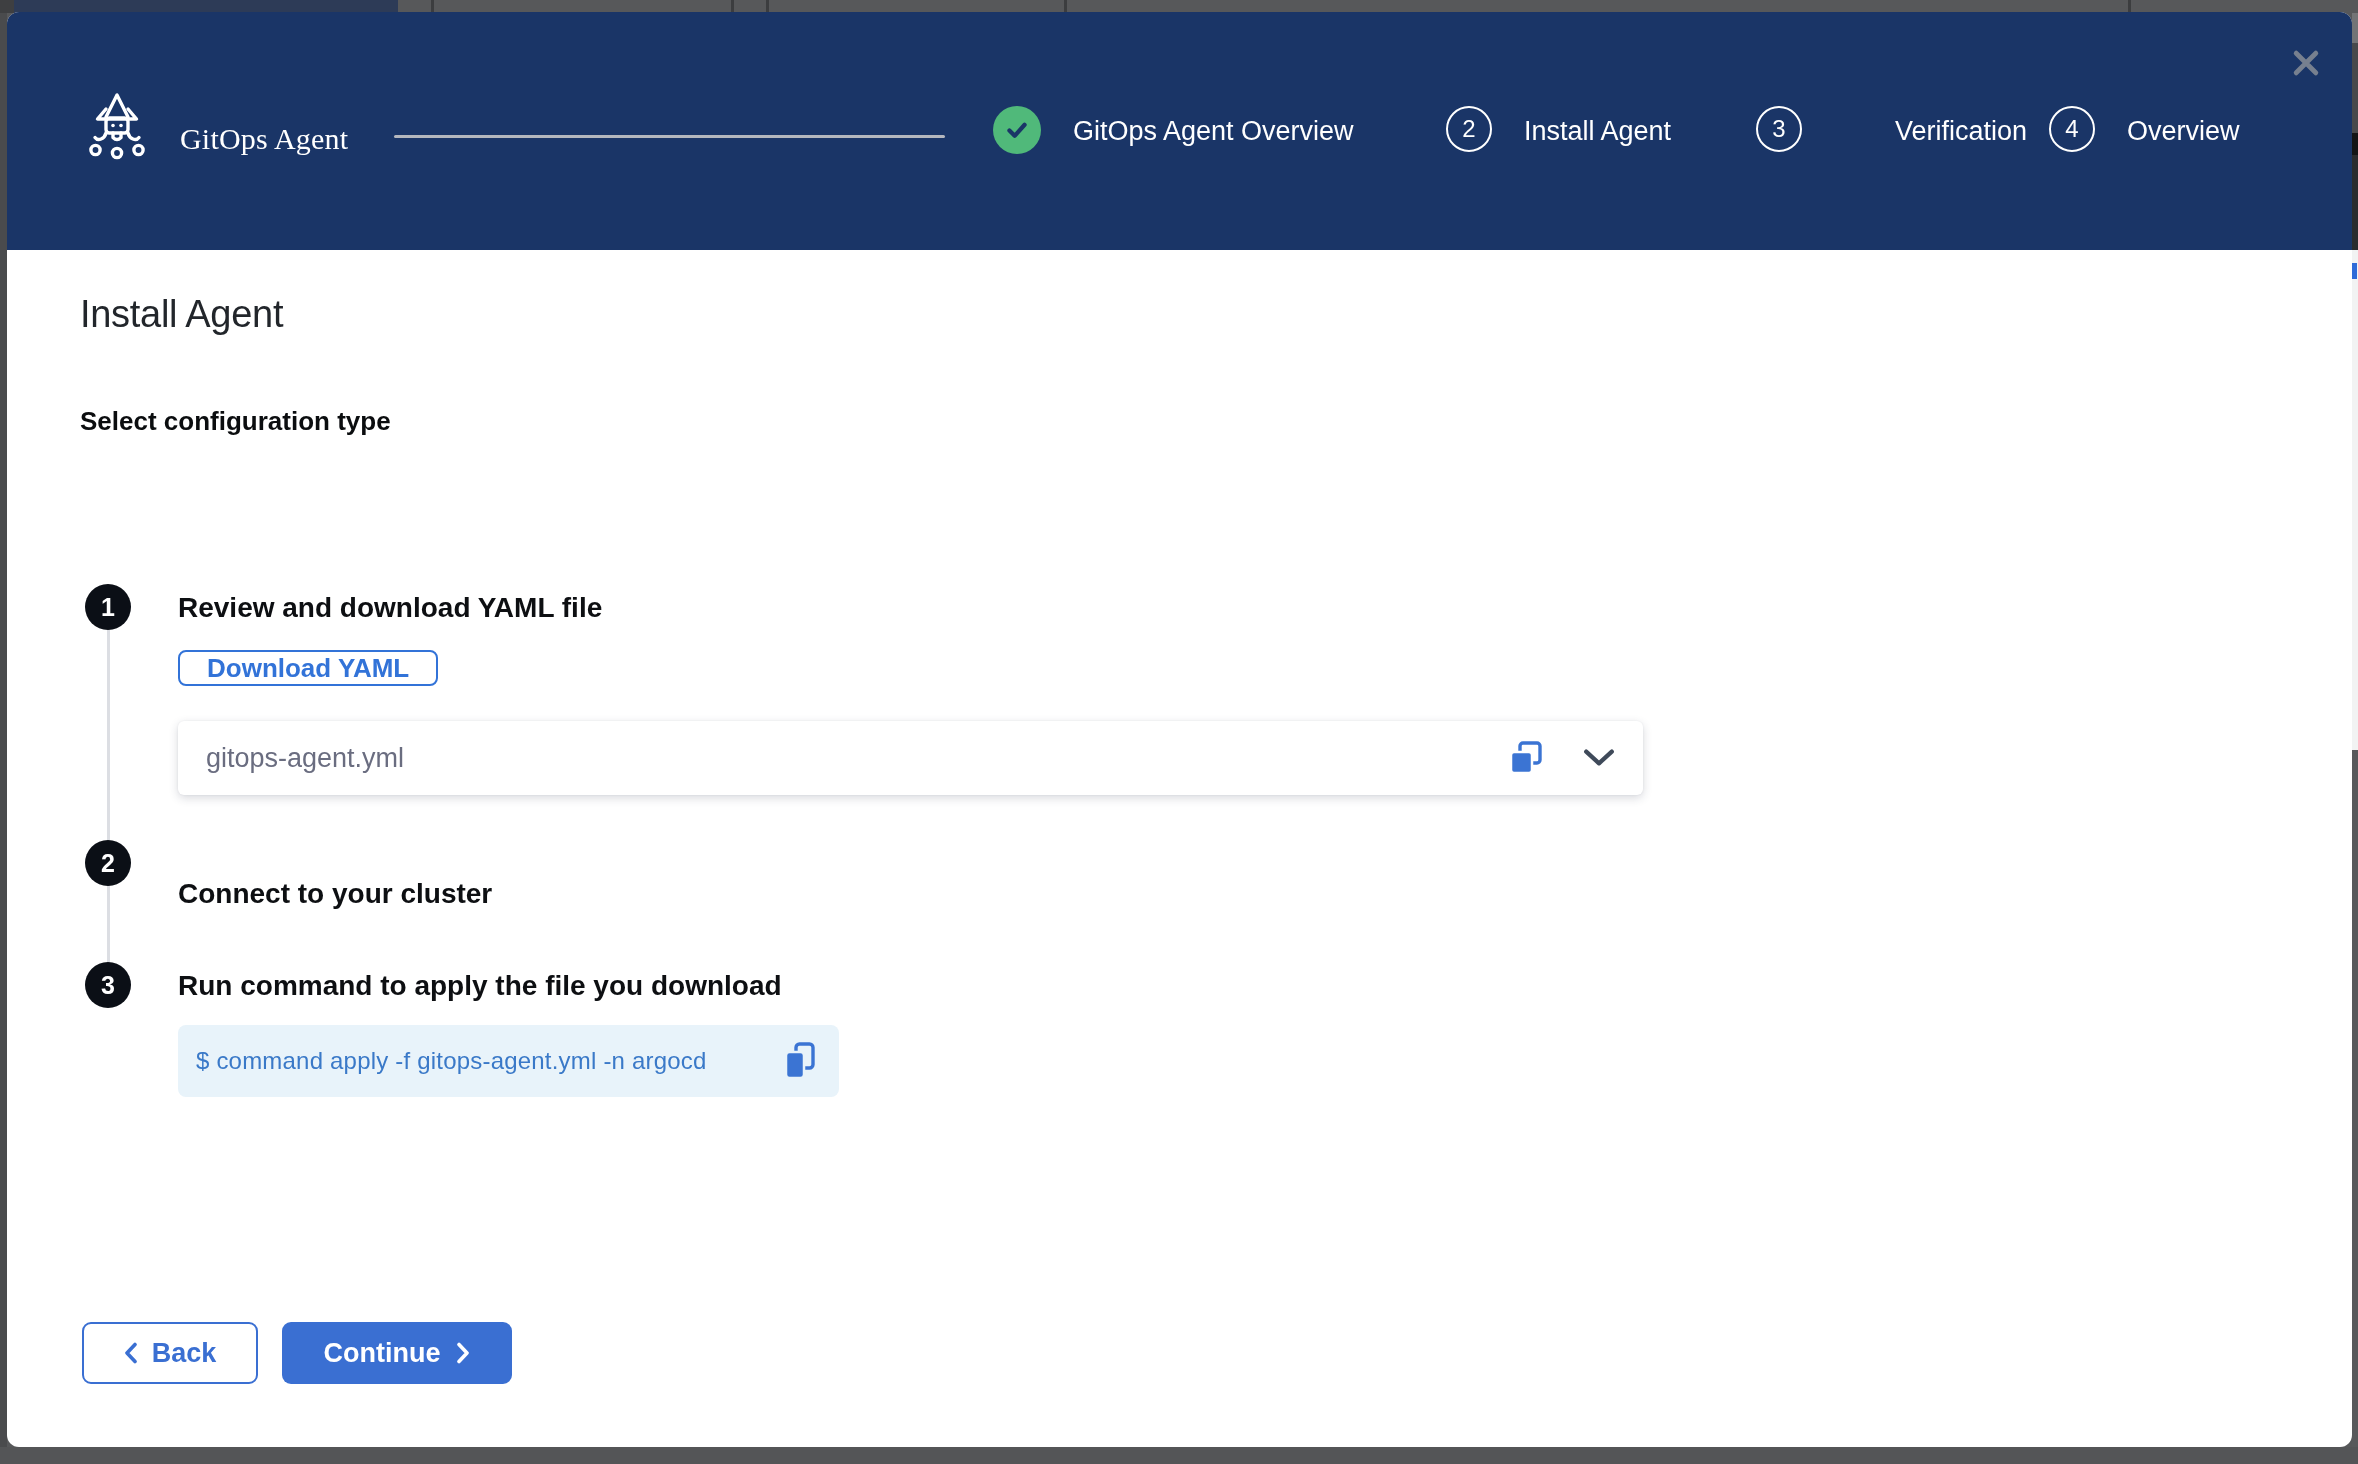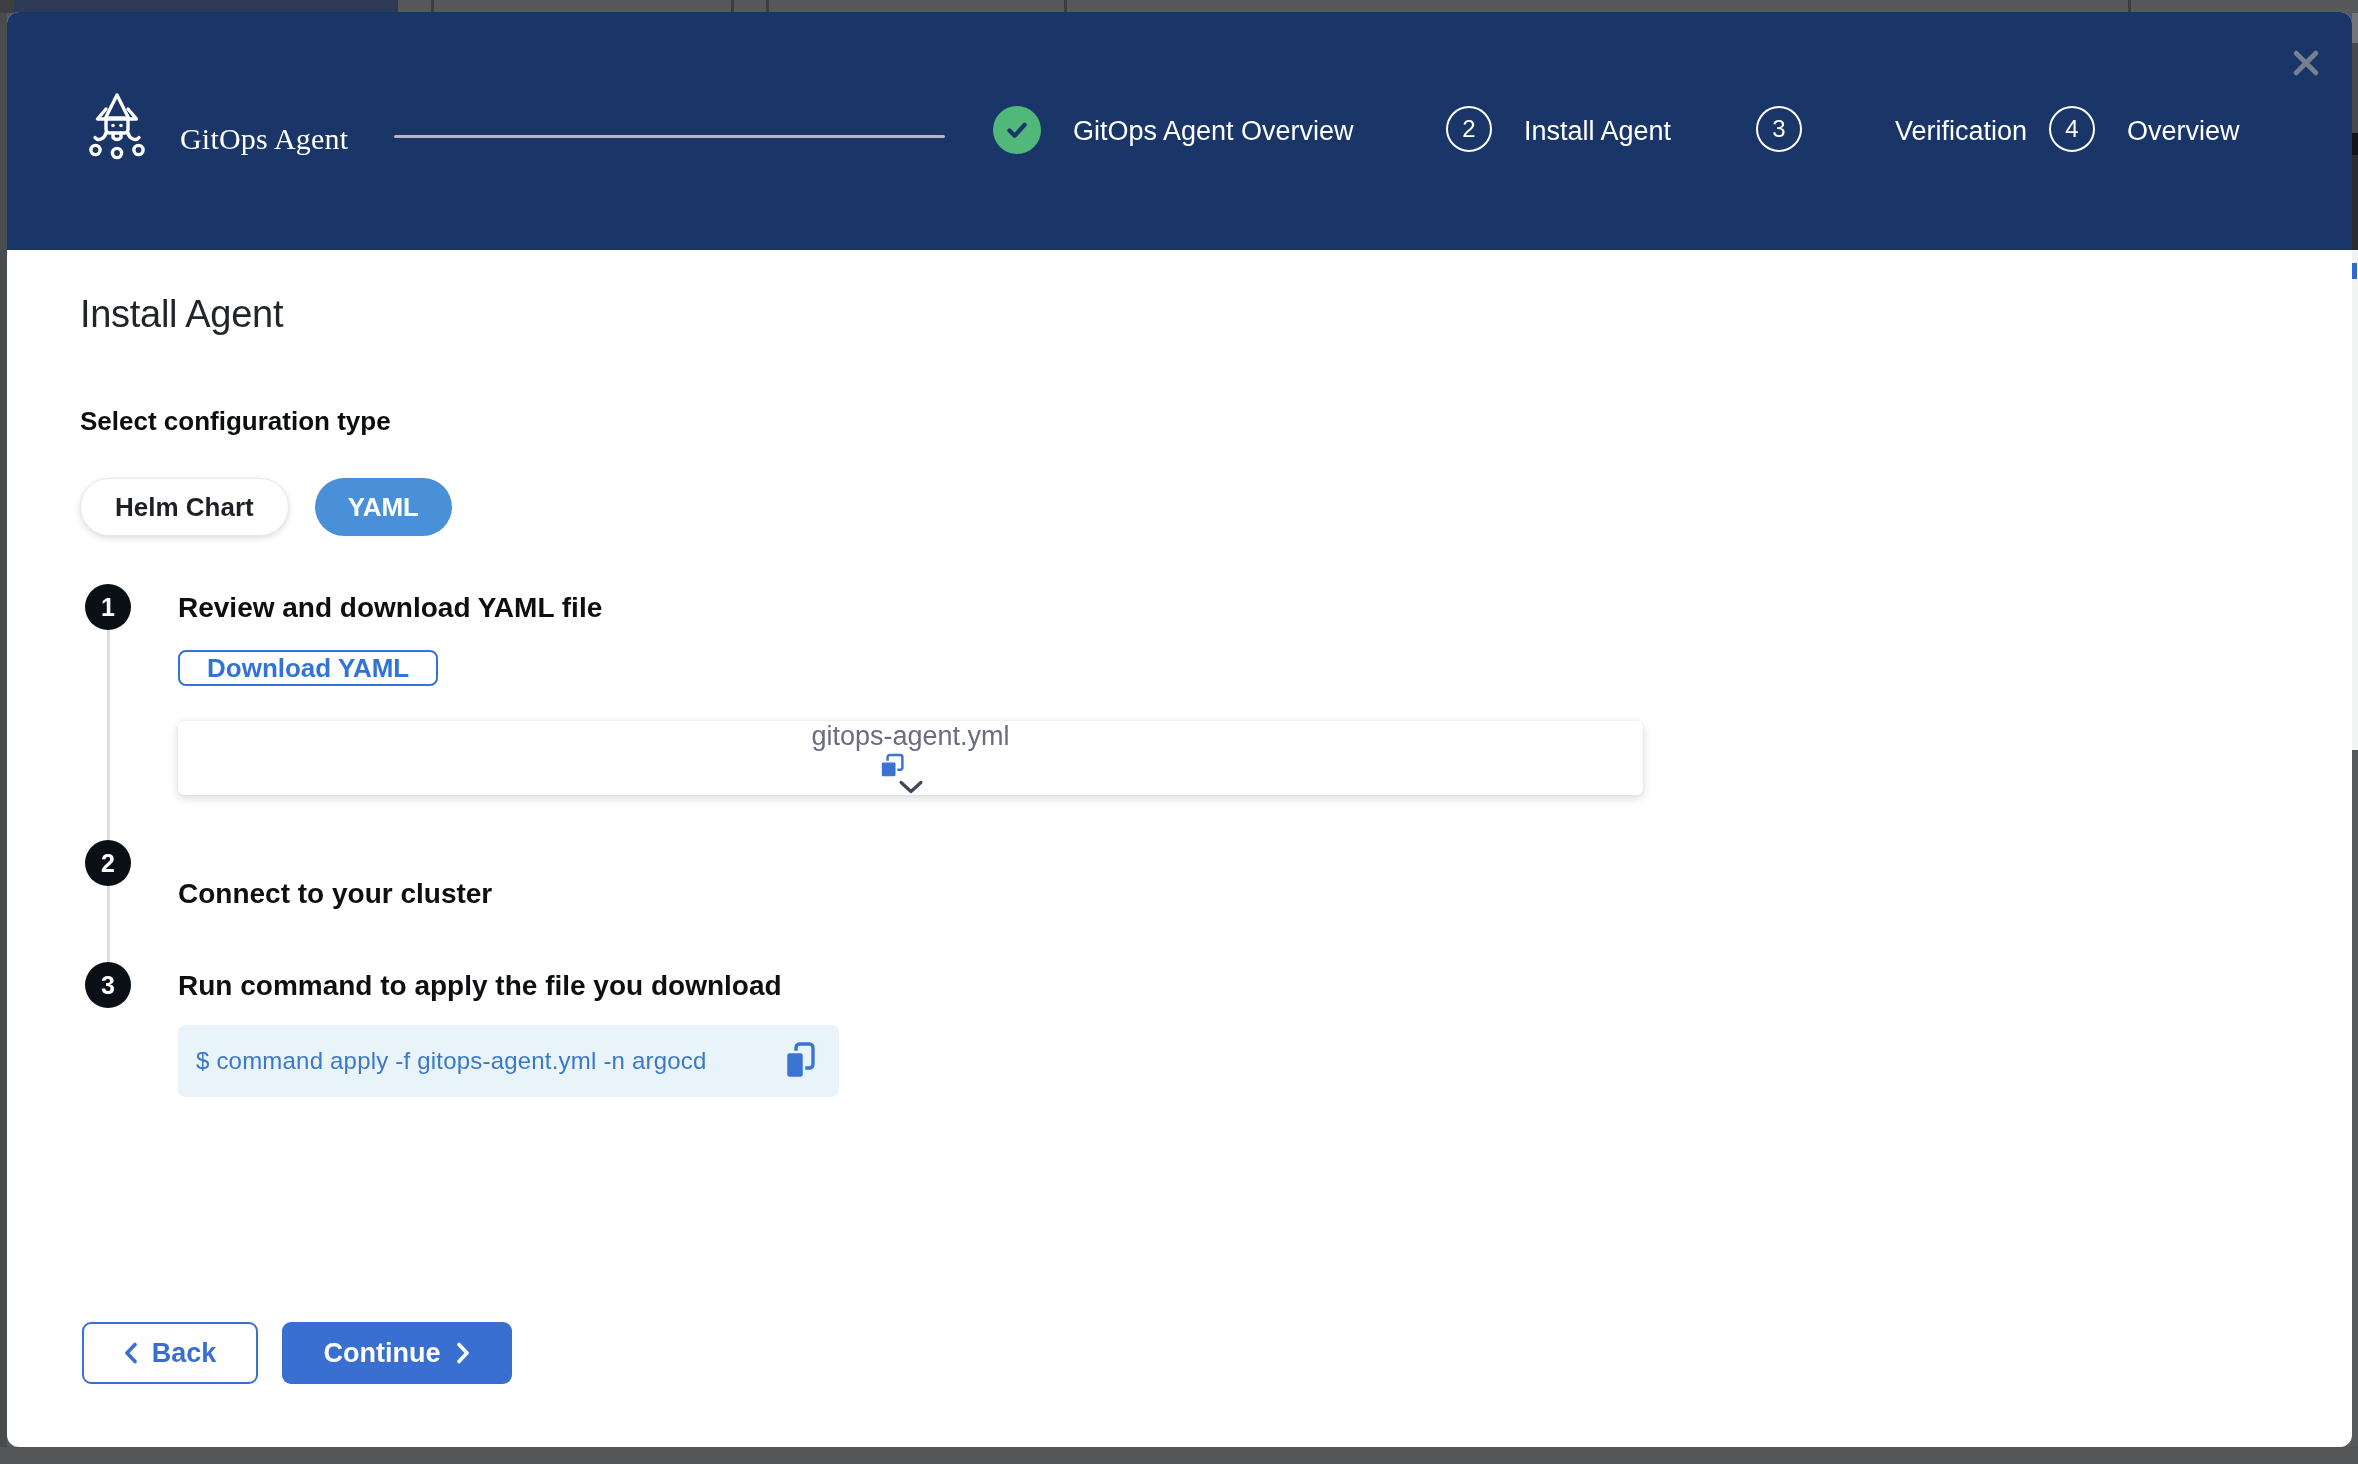--- a/index.html
+++ b/index.html
@@ -69,21 +69,21 @@
   .step-title { position:absolute; left:171px; font-size:28px; font-weight:700; color:#0d0f12; }
   .st1 { top:580px; } .st2 { top:866px; } .st3 { top:958px; }
 
   .download-btn { position:absolute; left:171px; top:638px; height:36px; padding:0 27px;
                   background:#fff; border:2px solid var(--accent-blue,#3273d8); border-radius:8px;
                   color:var(--accent-blue,#3273d8); font-size:26px; font-weight:600;
                   font-family:inherit; display:flex; align-items:center; cursor:pointer; }
 
   .file-card { position:absolute; left:171px; top:709px; width:1465px; height:74px; background:#fff;
                border-radius:6px; box-shadow:0 3px 10px rgba(40,45,70,.18), 0 0 2px rgba(40,45,70,.08);
-               display:flex; align-items:center; padding:0 28px; cursor:pointer;flex-direction:column; }
+               display:flex; align-items:center; padding:0 28px; cursor:pointer; }
   .file-name { font-size:27px; color:var(--muted-text,#6a6d80); }
   .spacer { flex:1; }
   .file-card .copy-ico { margin-right:38px; cursor:pointer; }
   .file-card .chev { cursor:pointer; }
 
   .command-box { position:absolute; left:171px; top:1013px; width:661px; height:72px;
                  background:var(--command-bg,#e8f3fa); border-radius:8px;
                  display:flex; align-items:center; padding:0 20px 0 18px; }
   .command-text { font-size:24px; color:var(--command-text,#3a79c8); letter-spacing:.2px; }
 
@@ -158,24 +158,20 @@
     <div class="close-btn">
       <svg width="30" height="30" viewBox="0 0 26 26" fill="none" stroke="#77808f" stroke-width="4.2" stroke-linecap="round">
         <path d="M4.5 4.5 L21.5 21.5 M21.5 4.5 L4.5 21.5"></path>
       </svg>
     </div>
   </div>
 
   <div class="page-title">Install Agent</div>
   <div class="cfg-label">Select configuration type</div>
 
-  <div class="pills">
-    <div class="pill pill-inactive">Helm Chart</div>
-    <div class="pill pill-active">YAML</div>
-  </div>
 
   <div class="connector"></div>
 
   <div class="num-circle nc1">1</div>
   <div class="step-title st1">Review and download YAML file</div>
 
   <button class="download-btn">Download YAML</button>
 
   <div class="file-card">
     <span class="file-name">gitops-agent.yml</span>

